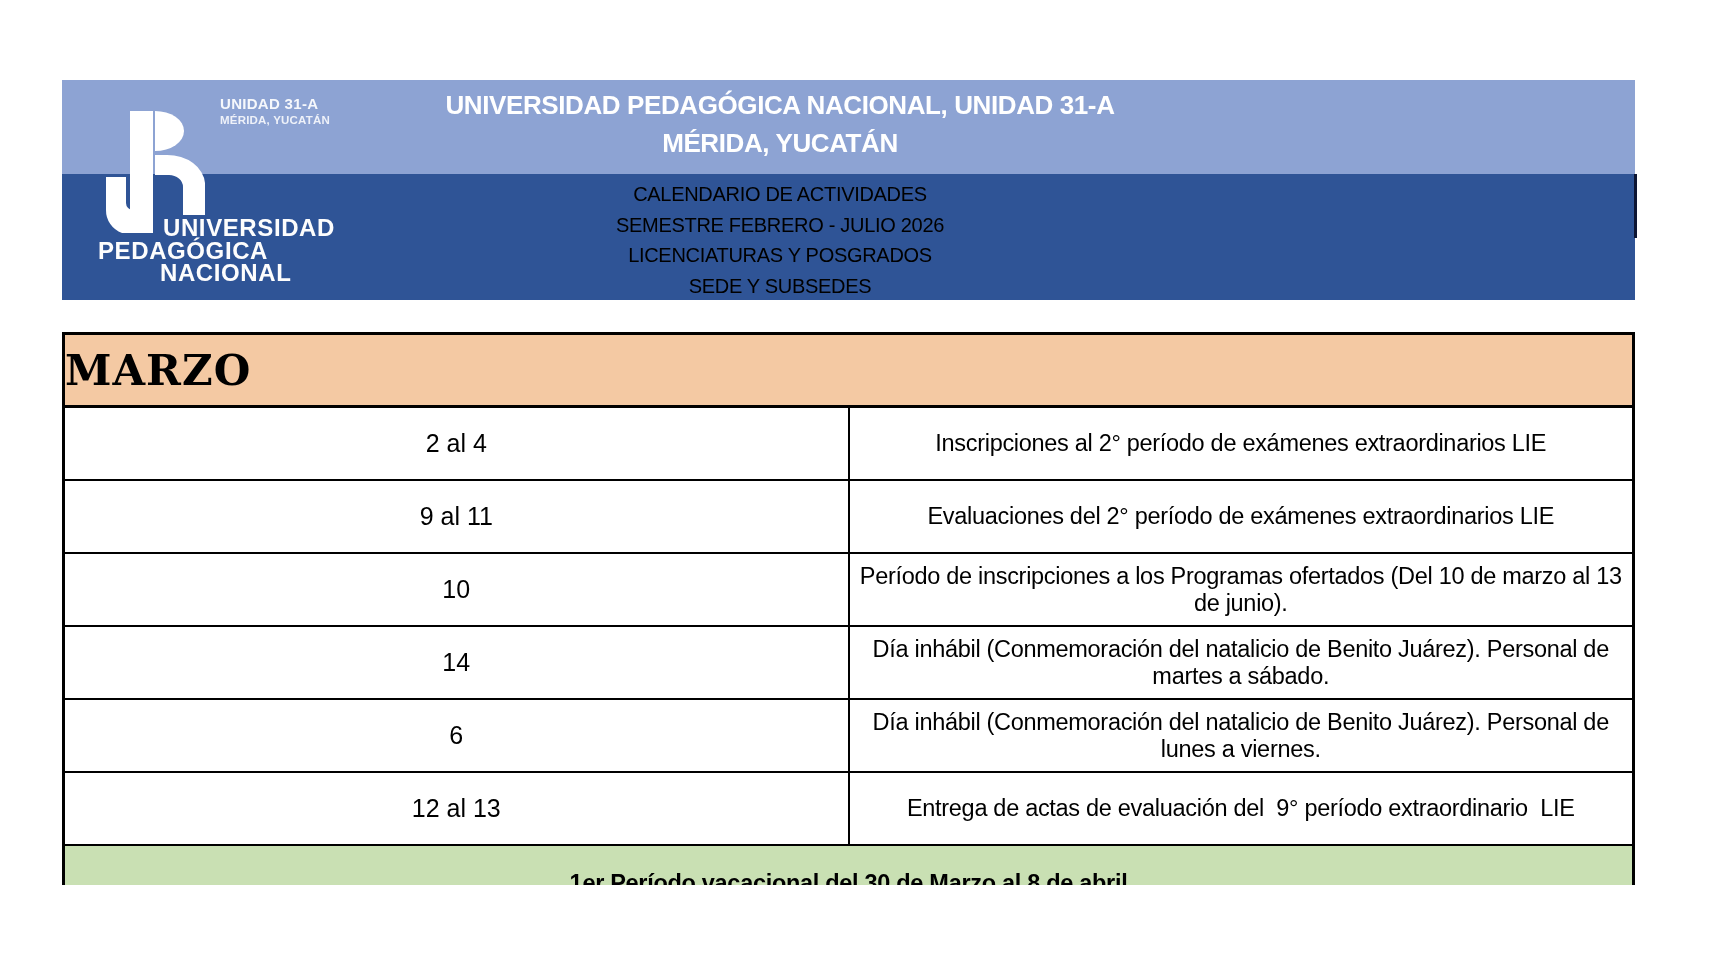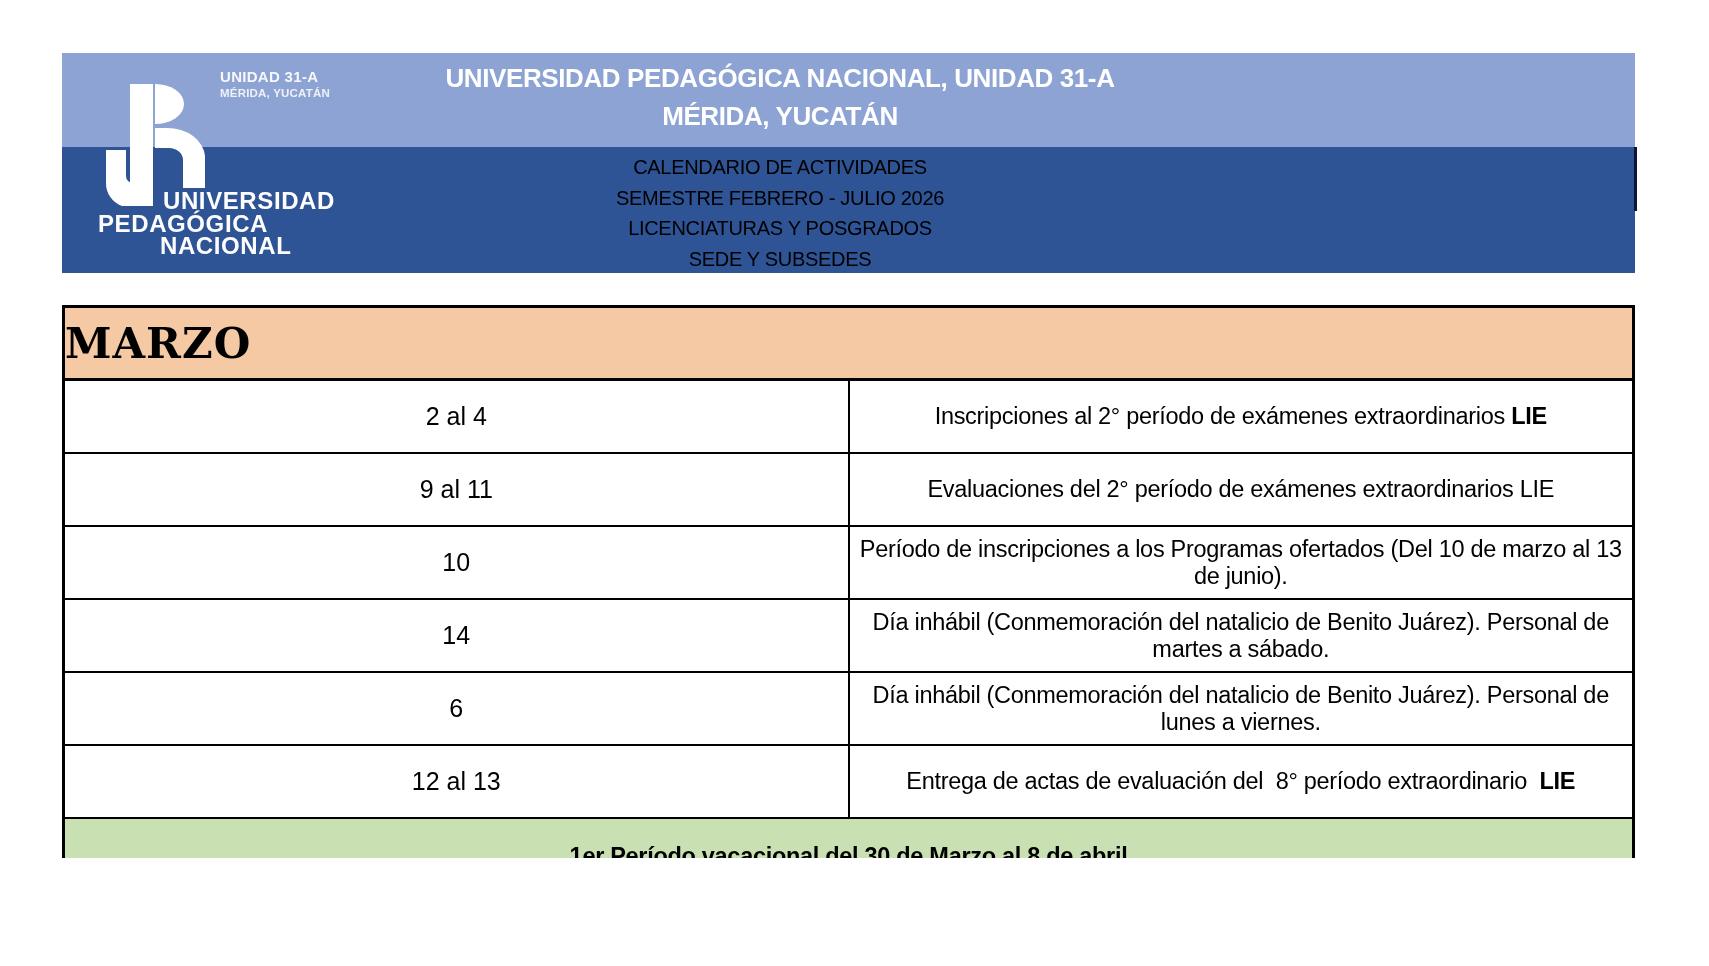--- a/index.html
+++ b/index.html
@@ -2,20 +2,21 @@
 <html style="--band_light: #8DA3D3; --band_dark: #2F5496; --month_bg: #F4C9A3; --footer_bg: #C9E0B3;"><head>
 <meta charset="utf-8">
 <style>
   html,body{margin:0;padding:0;background:#ffffff;}
   .page{
     position:relative;
     width:1709px;height:858px;
     background:#ffffff;
     font-family:"Liberation Sans",sans-serif;
     overflow:hidden;
+    margin-top:27px;
   }
   
   .header{
     position:absolute;left:62px;top:53px;width:1573px;height:220px;
   }
   .band-light{
     position:absolute;left:0;top:0;width:100%;height:94px;
     background:var(--band_light,#8DA3D3);
   }
   .band-dark{
@@ -67,21 +68,21 @@
     text-align:left;border-bottom-width:3px !important;
   }
   .date-cell{
     width:207px;height:71px;text-align:center;
     font-size:25px;color:#000;background:#fff;
   }
   .desc-cell{
     text-align:center;font-size:23.5px;color:#000;background:#fff;
     letter-spacing:-0.3px;white-space:pre-wrap;
   }
-  .desc-cell b{font-weight:bold;}
+  .desc-cell b{font-weight:normal;}
   .footer-cell{
     height:75px;background:var(--footer_bg,#C9E0B3);
     text-align:center;font-weight:bold;font-size:23.5px;color:#000;
     letter-spacing:-0.3px;
   }
 </style>
 </head>
 <body>
 
 <div class="page">
@@ -146,21 +147,21 @@
         <td class="desc-cell"><span>Día inhábil (Conmemoración del natalicio de Benito Juárez). Personal de martes a sábado.</span><b></b></td>
       </tr>
 
       <tr>
         <td class="date-cell">6</td>
         <td class="desc-cell"><span>Día inhábil (Conmemoración del natalicio de Benito Juárez). Personal de lunes a viernes.</span><b></b></td>
       </tr>
 
       <tr>
         <td class="date-cell">12 al 13</td>
-        <td class="desc-cell"><span>Entrega de actas de evaluación del  8° período extraordinario  </span><b>LIE</b></td>
+        <td class="desc-cell"><span>Entrega de actas de evaluación del  9° período extraordinario  </span><b>LIE</b></td>
       </tr>
 
       <tr>
         <td class="footer-cell" colspan="2">1er Período vacacional del 30 de Marzo al 8 de abril</td>
       </tr>
     </tbody>
   </table>
 
 </div>
 

